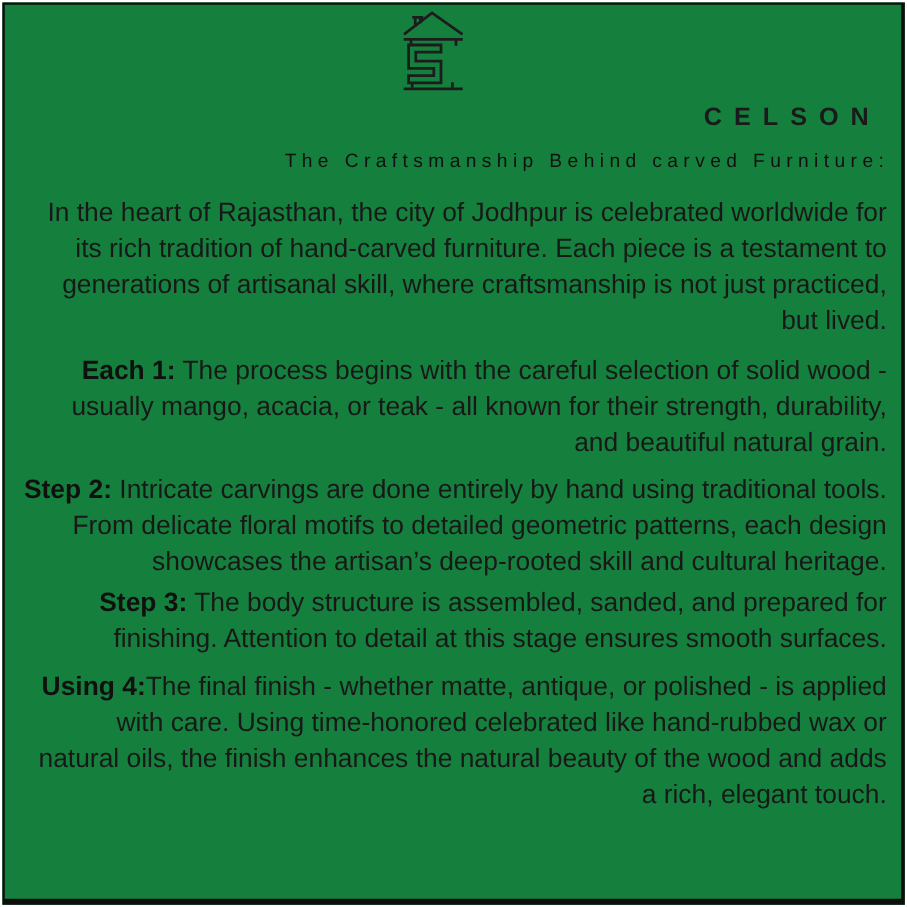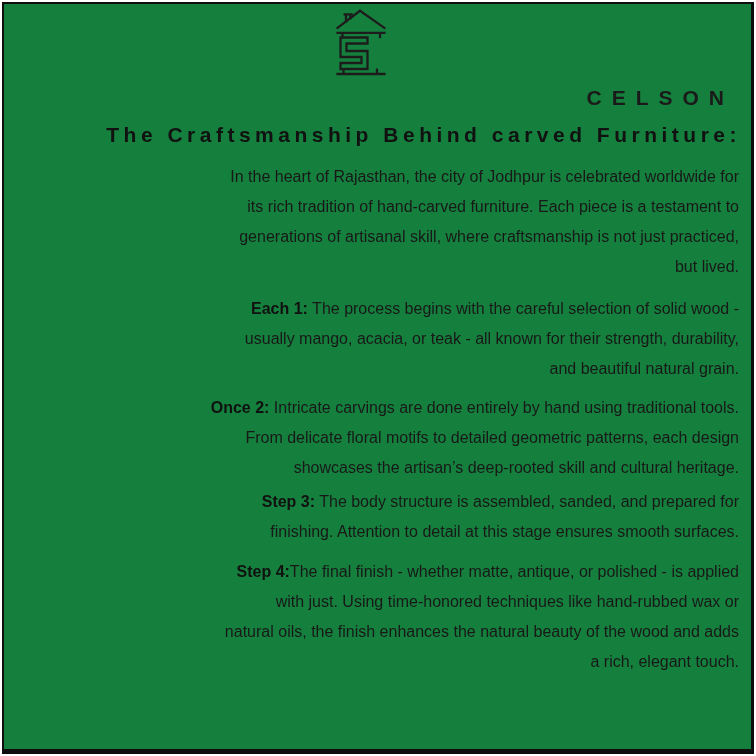--- a/index.html
+++ b/index.html
@@ -23,28 +23,28 @@
   .brand-name {
     margin-top:10px;
     font-size:21px;
     font-weight:700;
     line-height:21px;
     letter-spacing:10px;
     color:#1a1a1a;
   }
   .title {
     margin:14px 10px 0;
-    font-size:21px;
-    font-weight:700;
+    font-size:16px;
+    font-weight:400;
     line-height:26px;
     letter-spacing:4.5px;
     color:#111111;
   }
   .para {
-    font-size:16px;
+    font-size:22px;
     line-height:30px;
     white-space:pre-line;
     color:#181818;
   }
   #intro { margin:14px 12px 0; }
   #s1 { margin:12px 12px 0; }
   #s2 { margin:9px 12px 0; }
   #s3 { margin:4px 12px 0; }
   #s4 { margin:10px 12px 0; }
   .step-label { font-weight:700; color:#101010; }
@@ -74,25 +74,25 @@
 
   <p class="para" id="intro">In the heart of Rajasthan, the city of Jodhpur is celebrated worldwide for
 its rich tradition of hand-carved furniture. Each piece is a testament to
 generations of artisanal skill, where craftsmanship is not just practiced,
 but lived.</p>
 
   <p class="para" id="s1"><strong class="step-label">Each 1:</strong><span> The process begins with the careful selection of solid wood -
 usually mango, acacia, or teak - all known for their strength, durability,
 and beautiful natural grain.</span></p>
 
-  <p class="para" id="s2"><strong class="step-label">Once 2:</strong><span> Intricate carvings are done entirely by hand using traditional tools.
+  <p class="para" id="s2"><strong class="step-label">Step 2:</strong><span> Intricate carvings are done entirely by hand using traditional tools.
 From delicate floral motifs to detailed geometric patterns, each design
 showcases the artisan’s deep-rooted skill and cultural heritage.</span></p>
 
   <p class="para" id="s3"><strong class="step-label">Step 3:</strong><span> The body structure is assembled, sanded, and prepared for
 finishing. Attention to detail at this stage ensures smooth surfaces.</span></p>
 
-  <p class="para" id="s4"><strong class="step-label">Step 4:</strong><span>The final finish - whether matte, antique, or polished - is applied
-with just. Using time-honored techniques like hand-rubbed wax or
+  <p class="para" id="s4"><strong class="step-label">Using 4:</strong><span>The final finish - whether matte, antique, or polished - is applied
+with care. Using time-honored celebrated like hand-rubbed wax or
 natural oils, the finish enhances the natural beauty of the wood and adds
 a rich, elegant touch.</span></p>
 
 </div>
 
 </body></html>

